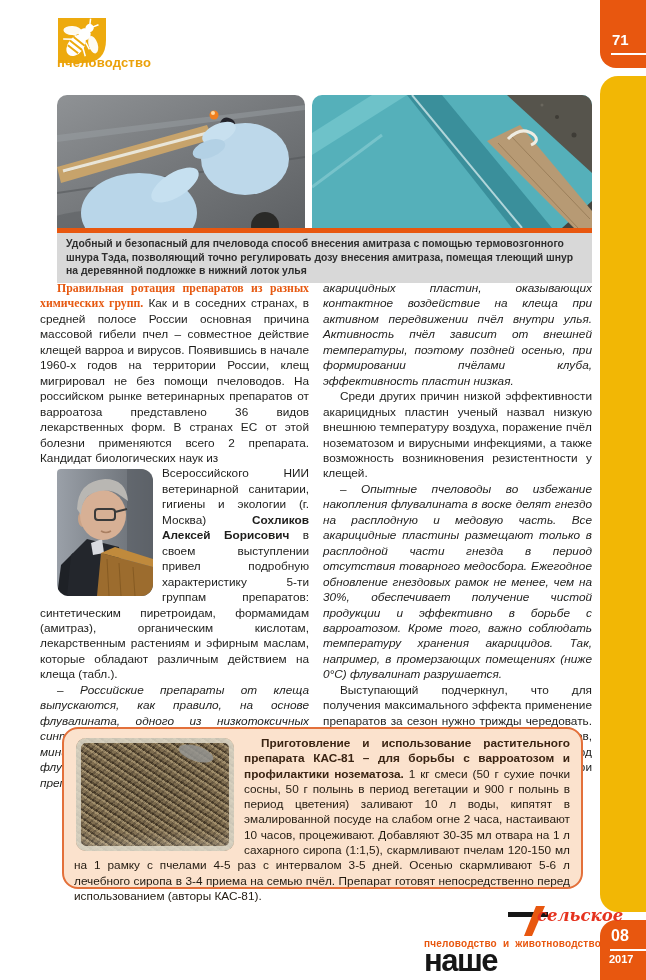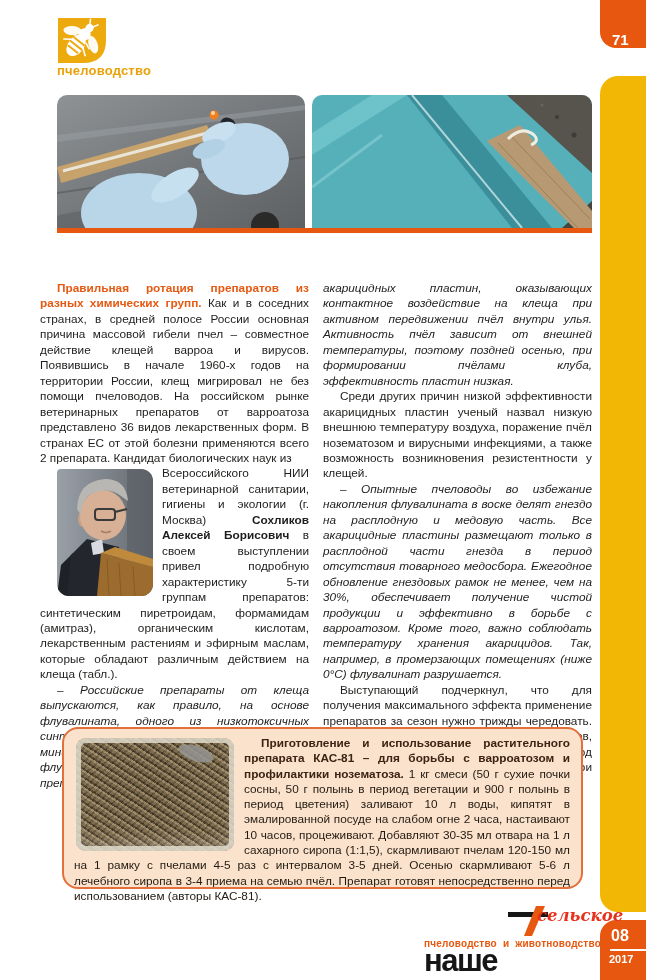--- a/index.html
+++ b/index.html
@@ -1,25 +1,25 @@
 <!DOCTYPE html>
 <html><head>
 <meta charset="utf-8">
 <style>
   html,body{margin:0;padding:0;background:#e9e9e9;}
   .page{position:relative;width:646px;height:980px;background:#ffffff;overflow:hidden;
         font-family:"Liberation Sans",sans-serif;}
 
   
   .bee-badge{position:absolute;left:58px;top:18px;width:48px;height:45px;}
-  .section-label{position:absolute;left:57px;top:63px;font-size:13px;font-weight:bold;
+  .section-label{position:absolute;left:57px;top:55px;font-size:13px;font-weight:bold;
         color:#eba10a;letter-spacing:.2px;}
 
   
-  .rail-top{position:absolute;right:0;top:0;width:46px;height:48px;background:#e8570f;
+  .rail-top{position:absolute;right:0;top:0;width:46px;height:68px;background:#e8570f;
         border-radius:0 0 0 16px;}
   .page-num{position:absolute;left:12px;top:31px;color:#fff;font-weight:bold;font-size:15px;}
   .page-num-line{position:absolute;left:11px;right:0;top:53px;height:2px;background:#fff;}
   .rail-yellow{position:absolute;right:0;top:76px;width:46px;height:836px;background:#f2b705;
         border-radius:18px 0 0 18px;}
   .rail-bottom{position:absolute;right:0;top:920px;width:46px;height:68px;background:#e8570f;
         border-radius:16px 0 0 0;}
   .issue-month{position:absolute;left:11px;top:7px;color:#fff;font-weight:bold;font-size:16px;}
   .issue-line{position:absolute;left:10px;right:0;top:29px;height:2px;background:#fff;}
   .issue-year{position:absolute;left:9px;top:33px;color:#fff;font-weight:bold;font-size:11px;}
@@ -34,21 +34,21 @@
         background:#d8d8d8;color:#2e2e2e;font-size:10.4px;line-height:13.6px;
         font-weight:bold;padding:4px 9px 5px;text-align:left;}
 
   
   .article{position:absolute;left:40px;top:281px;width:552px;display:flex;gap:14px;
         text-align:justify;font-size:11.8px;line-height:15.45px;color:#1d1d1b;}
   .col{width:269px;}
   .article p{margin:0;}
   .indent{text-indent:17px;}
   .it{font-style:italic;}
-  .lead{color:#e65911;font-weight:bold;}
+  .lead{color:#e65911;font-weight:bold;font-family:Liberation Serif, serif;}
   .speaker-photo{float:left;width:96px;height:127px;margin:3px 9px 2px 17px;
         border-radius:4px 12px 12px 12px;overflow:hidden;}
 
   
   .kas-box{position:absolute;left:62px;top:727px;width:521px;height:162px;box-sizing:border-box;
         background:#fbe2cd;border:2.5px solid #e3703a;border-radius:16px;
         padding:7px 11px 0 10px;font-size:11.8px;line-height:15.3px;text-align:justify;
         color:#221a10;}
   .kas-box p{margin:0;}
   .kas-photo{position:relative;float:left;width:158px;height:113px;margin:2px 10px 2px 2px;
@@ -149,20 +149,21 @@
           <circle cx="262" cy="40" r="2.5" fill="#3e3c36"></circle>
         <circle cx="230" cy="10" r="1.5" fill="#6a675e"></circle>
         <polygon points="250,133 280,106 280,133" fill="#45443e"></polygon>
         <polygon points="175,46 208,30 280,116 280,133 262,133" fill="#b79a74"></polygon>
         <path d="M186,48 L266,133 M198,40 L278,124" stroke="#8f7450" stroke-width="1" opacity=".7"></path>
         <path d="M196,44 q14,-14 26,-4 q6,6 -3,10" stroke="#efece2" stroke-width="3" fill="none"></path>
       </svg>
     </div>
   </div>
   <div class="hero-bar"></div>
+  <div class="caption">Удобный и безопасный для пчеловода способ внесения амитраза с помощью термовозгонного шнура Тэда, позволяющий точно регулировать дозу внесения амитраза, помещая тлеющий шнур на деревянной подложке в нижний лоток улья</div>
 
   <div class="article">
     <div class="col">
       <p class="indent"><span class="lead">Правильная ротация препаратов из разных химических групп.</span> <span>Как и в соседних странах, в средней полосе России основная причина массовой гибели пчел – совместное действие клещей варроа и вирусов. Появившись в начале 1960-х годов на территории России, клещ мигрировал не без помощи пчеловодов. На российском рынке ветеринарных препаратов от варроатоза представлено 36 видов лекарственных форм. В странах ЕС от этой болезни применяются всего 2 препарата. Кандидат биологических наук из</span></p>
       <div class="speaker-photo">
         <svg width="96" height="127" viewBox="0 0 96 127">
           <defs>
             <linearGradient id="gS" x1="0" y1="0" x2="1" y2="0">
               <stop offset="0" stop-color="#9aa0a8"></stop>
                 <stop offset="1" stop-color="#63686e"></stop>

